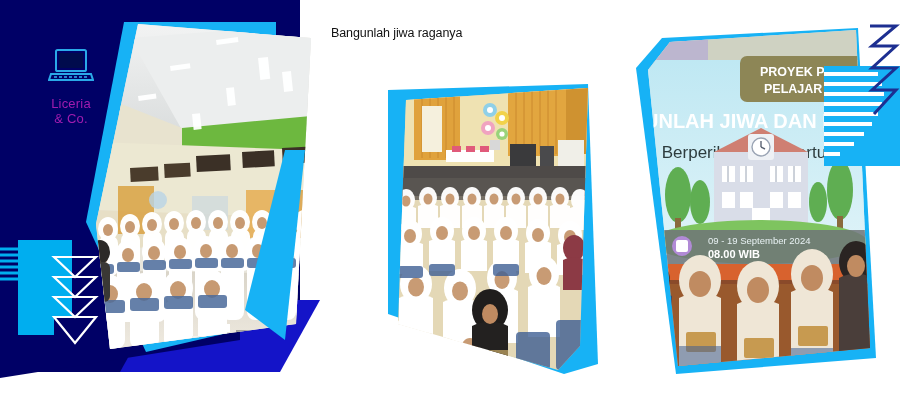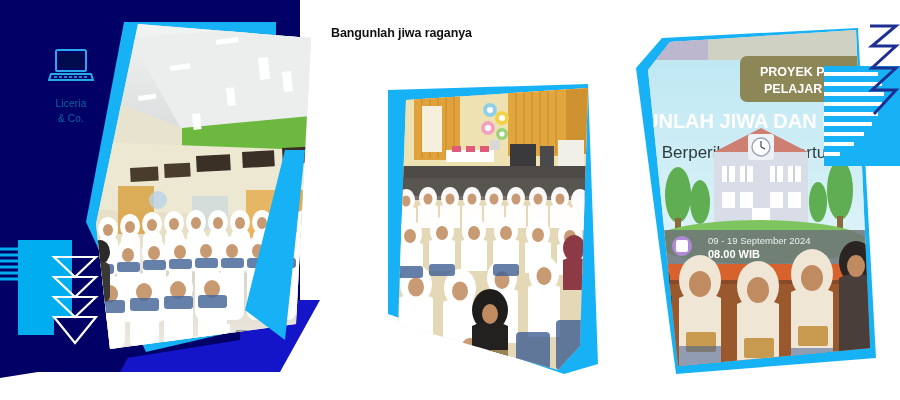--- a/index.html
+++ b/index.html
@@ -20,21 +20,21 @@
   .navy-panel-2{
     position:absolute;left:0;top:0;width:240px;height:400px;
     background:#000066;
     clip-path:polygon(0 0, 240px 0, 240px 340px, 0 378px);
   }
 
   
   .logo-block{position:absolute;left:28px;top:48px;width:86px;text-align:center;}
   .logo-icon{width:46px;height:36px;margin:0 auto 12px auto;display:block;}
   .logo-text{
-    color:#0369a1;font-size:10px;line-height:15px;font-family:"Liberation Sans",sans-serif;
+    color:#a21caf;font-size:13px;line-height:15px;font-family:"Liberation Sans",sans-serif;
     letter-spacing:.2px;white-space:pre-line;text-align:center;
   }
 
   
   .deco-stripes{position:absolute;left:0px;top:247px;width:30px;height:38px;}
   .deco-cyan-rect{position:absolute;left:18px;top:240px;width:54px;height:76px;background:#00AEEF;}
   .deco-cyan-rect2{position:absolute;left:18px;top:240px;width:36px;height:95px;background:#00AEEF;}
   .deco-tris{position:absolute;left:48px;top:255px;width:54px;height:92px;}
 
   
@@ -50,21 +50,21 @@
   }
   .photo-left-accent2{
     position:absolute;left:245px;top:150px;width:60px;height:200px;
     background:#17B2F5;
     clip-path:polygon(40px 0, 60px 0, 40px 190px, 0 160px);
   }
 
   
   .center-text{position:absolute;left:331px;top:26px;width:180px;}
   .kicker{
-    font-size:12.5px;font-weight:bold;color:#111111;letter-spacing:-.1px;
+    font-size:12.5px;font-weight:normal;color:#111111;letter-spacing:-.1px;
     font-family:"Liberation Sans",sans-serif;margin:0 0 4px 0;line-height:14px;
   }
   .headline{
     font-size:17px;font-weight:bold;color:#1d2f91;line-height:16.5px;
     font-family:"Liberation Sans",sans-serif;letter-spacing:-.2px;white-space:pre-line;margin:0;
   }
 
   
   .photo-mid-accent{
     position:absolute;left:388px;top:84px;width:210px;height:290px;

